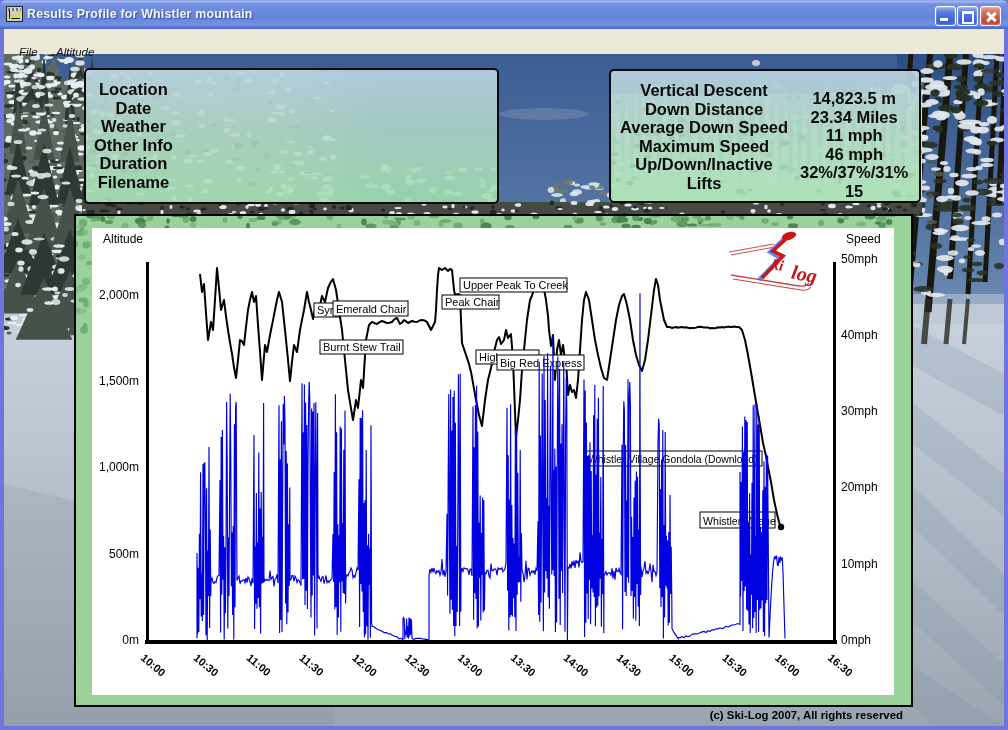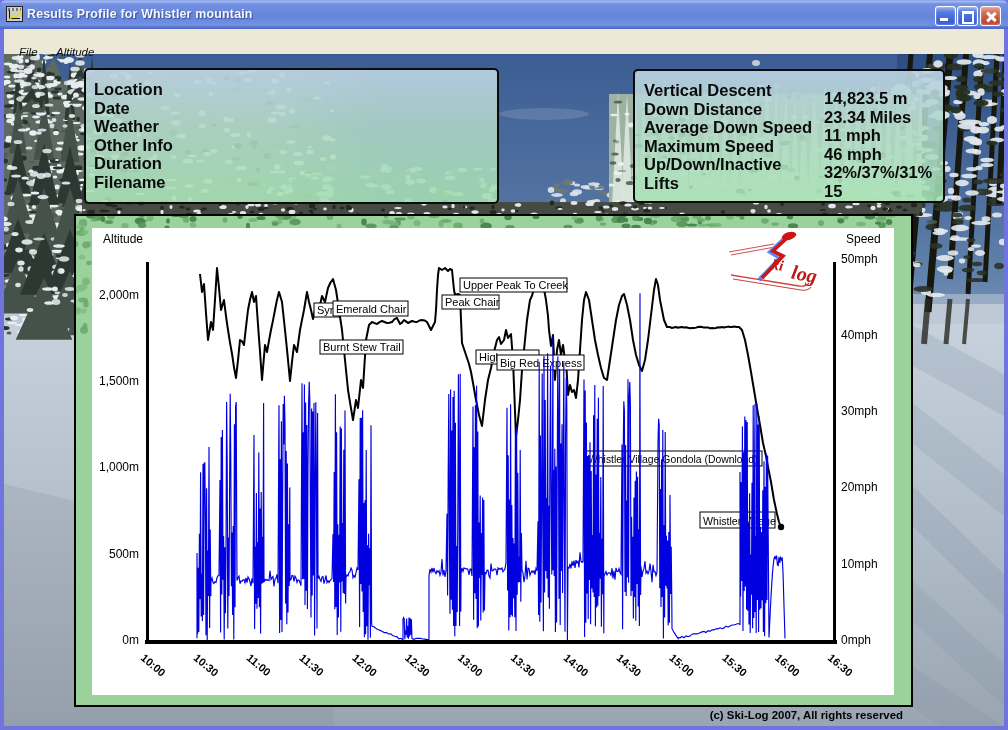--- a/index.html
+++ b/index.html
@@ -29,23 +29,23 @@
 #btncls::before { transform:rotate(45deg); } #btncls::after { transform:rotate(-45deg); }
 
 #menu { position:absolute; left:4px; top:29px; width:1000px; height:25px; background:#ece9d8;
   font-size:11.5px; color:#111; }
 #menu span { position:absolute; top:17px;font-style:italic; }
 
 #photo { position:absolute; left:4px; top:54px; width:1000px; height:672px; overflow:hidden; background:#8aa0bc; }
 
 .panel { position:absolute; border:2px solid #0b0b0b; border-radius:5px;
   background:linear-gradient(180deg,rgba(186,209,226,0.93) 0%,rgba(175,216,198,0.86) 45%,rgba(165,225,177,0.86) 100%);
-  font-weight:bold; color:#0a0a0a; }
+  font-weight:bold; color:#0a0a0a;text-align:center; }
 #p1 { left:84px; top:68px; width:415px; height:136px; }
-#p2 { left:609px; top:69px; width:312px; height:134px;margin-left:24px; }
+#p2 { left:609px; top:69px; width:312px; height:134px; }
 .panel .row { position:absolute; white-space:nowrap; font-size:16.5px; line-height:18.6px; }
 
 #chart { position:absolute; left:74px; top:214px; width:839px; height:493px; }
 #chart svg { position:absolute; left:0; top:0; }
 
 #copy { position:absolute; right:105px; top:709px; font-size:11.4px; font-weight:bold; color:#000; }
 </style></head>
 <body>
 <div id="win">
   <div id="photo"><svg width="1000" height="672" viewBox="0 0 1000 672">

